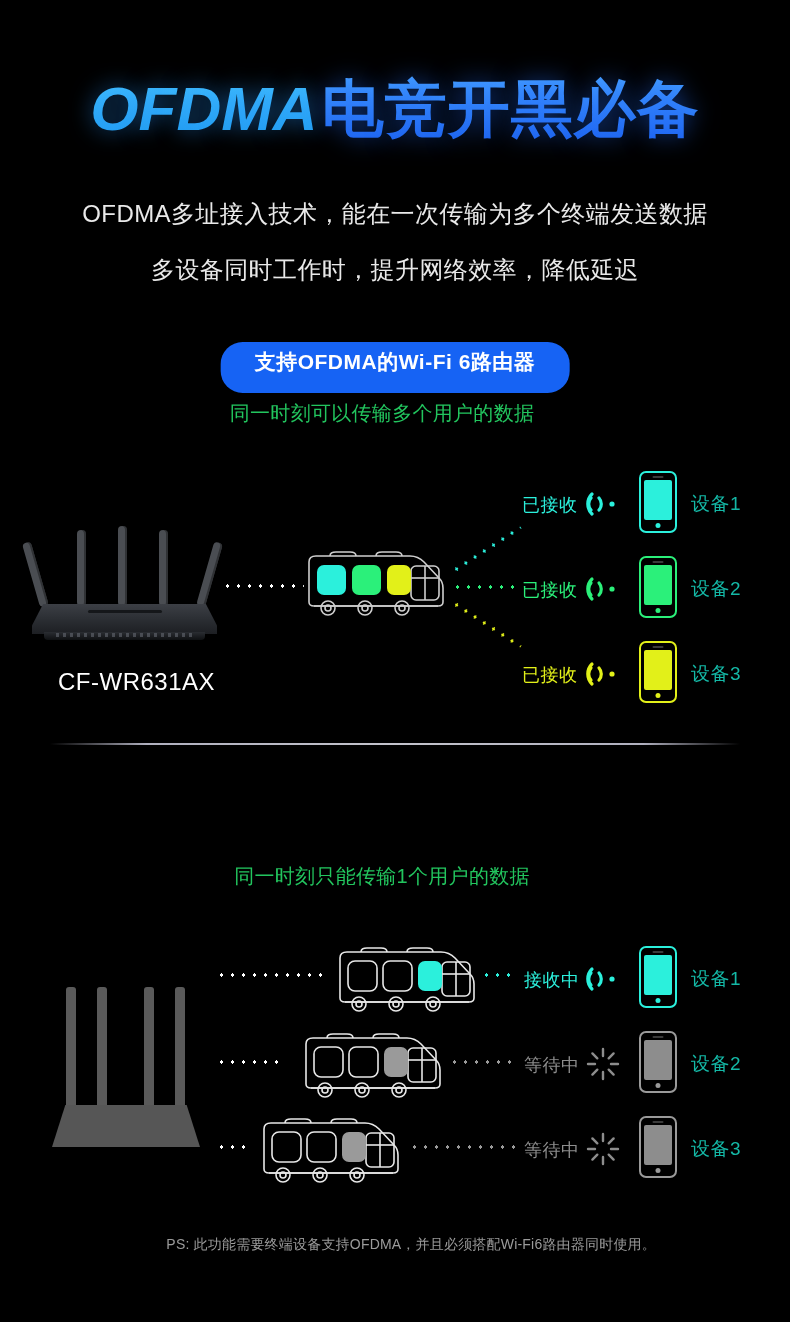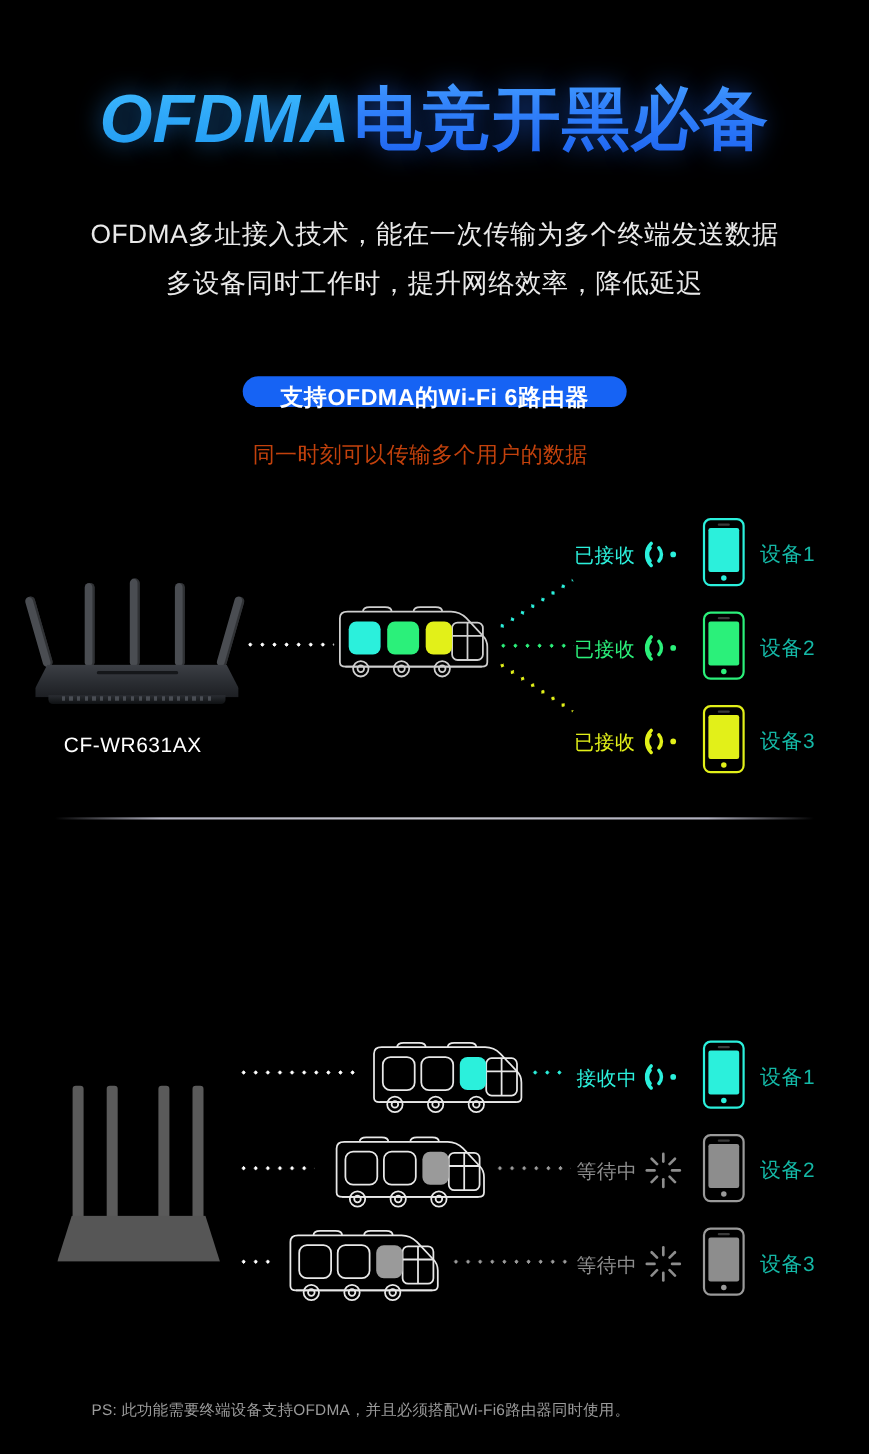--- a/index.html
+++ b/index.html
@@ -31,34 +31,34 @@
     -webkit-background-clip:text;background-clip:text;
     -webkit-text-fill-color:transparent;
     text-shadow:0 0 24px rgba(35,110,255,.55);
     letter-spacing:1px;
   }
   .subtitle{
     position:absolute;left:0;width:790px;text-align:center;
     color:#e9e9e9;font-size:24px;line-height:40px;letter-spacing:.4px;
   }
   .sub1{top:194px;}
-  .sub2{top:238px;}
+  .sub2{top:250px;}
 
   
   .badge{
     position:absolute;left:50%;transform:translateX(-50%);
-    height:28px;line-height:40px;border-radius:22px;
+    height:51px;line-height:40px;border-radius:22px;
     padding:0 34px;font-size:21px;font-weight:bold;color:#fff;
     white-space:nowrap;text-align:center;letter-spacing:.5px;
   }
   .badge.blue{background:#1663F4;top:342px;}
   .badge.grey{background:#9a9a9a;top:806px;color:#fff;}
   .badge-sub{
     position:absolute;left:0;width:764px;text-align:center;
-    color:#c2410c;font-size:20px;letter-spacing:.3px;
+    color:#22c55e;font-size:20px;letter-spacing:.3px;
   }
   .bsub1{top:400px;}
   .bsub2{top:863px;}
 
   .divider{
     position:absolute;left:50px;top:743px;width:690px;height:2px;
     background:linear-gradient(90deg,rgba(255,255,255,0) 0%,#cfcfe0 14%,#e6e6f0 50%,#cfcfe0 86%,rgba(255,255,255,0) 100%);
     opacity:.85;
   }
 
@@ -80,21 +80,21 @@
     content:"";position:absolute;left:30%;top:6px;width:40%;height:3px;
     background:#15171a;border-radius:2px;
   }
   .router6 .base{
     position:absolute;left:12px;bottom:0;width:161px;height:8px;
     background:linear-gradient(180deg,#2a2d32,#0e1012);border-radius:0 0 4px 4px;
   }
   .router6 .vents{position:absolute;left:24px;bottom:3px;width:138px;height:4px;
     background:repeating-linear-gradient(90deg,#5a5e66 0 3px,transparent 3px 7px);opacity:.7;}
   .router-label{
-    position:absolute;left:58px;top:668px;font-size:19px;color:#fff;letter-spacing:.5px;
+    position:absolute;left:58px;top:668px;font-size:24px;color:#fff;letter-spacing:.5px;
   }
 
   
   .router5{position:absolute;left:52px;top:982px;width:148px;height:165px;}
   .router5 .ant{position:absolute;bottom:38px;width:10px;background:#5a5a5a;border-radius:3px;}
   .router5 .b1{left:14px;height:122px;}
   .router5 .b2{left:45px;height:122px;}
   .router5 .b3{left:92px;height:122px;}
   .router5 .b4{left:123px;height:122px;}
   .router5 .body{
@@ -124,22 +124,22 @@
   .phone .scr{position:absolute;left:3px;top:7px;right:3px;bottom:11px;border-radius:2px;}
   .phone .hb{position:absolute;left:50%;bottom:3px;transform:translateX(-50%);
      width:5px;height:5px;border-radius:50%;background:#9a9a9a;}
   .phone .spk{position:absolute;left:50%;top:3px;transform:translateX(-50%);
      width:11px;height:2px;border-radius:1px;background:#3a3a3a;}
 
   .status{position:absolute;font-size:18px;white-space:nowrap;letter-spacing:.5px;}
   .devname{position:absolute;font-size:19px;color:#14b8a6;white-space:nowrap;letter-spacing:.5px;}
 
   .footer{
-    position:absolute;left:0;top:1236px;width:656px;text-align:center;
-    font-size:14px;color:#9b9b9b;letter-spacing:.2px;margin-top:37px;
+    position:absolute;left:0;top:1236px;width:656px;text-align:right;
+    font-size:14px;color:#9b9b9b;letter-spacing:.2px;
   }
 </style>
 </head>
 <body>
 
 <div class="page">
 
   <div class="title">
     <span class="en">OFDMA</span><span class="cn">电竞开黑必备</span>
   </div>
@@ -239,20 +239,21 @@
   </div>
   <div class="phone" style="left:639px;top:641px;border-color:#E2F019;">
     <span class="spk"></span>
       <span class="scr" style="background:#E2F019;"></span>
       <span class="hb" style="background:#E2F019;"></span>
   </div>
   <div class="devname" style="left:691px;top:661px;">设备3</div>
 
   <div class="divider"></div>
 
+  <div class="badge-sub bsub2">同一时刻只能传输1个用户的数据</div>
 
   <div class="router5">
     <div class="ant b1"></div>
       <div class="ant b2"></div>
       <div class="ant b3"></div>
       <div class="ant b4"></div>
     <div class="body"></div>
   </div>
 
   <div class="dots h" style="left:216px;top:973px;width:108px;color:#ffffff;"></div>

